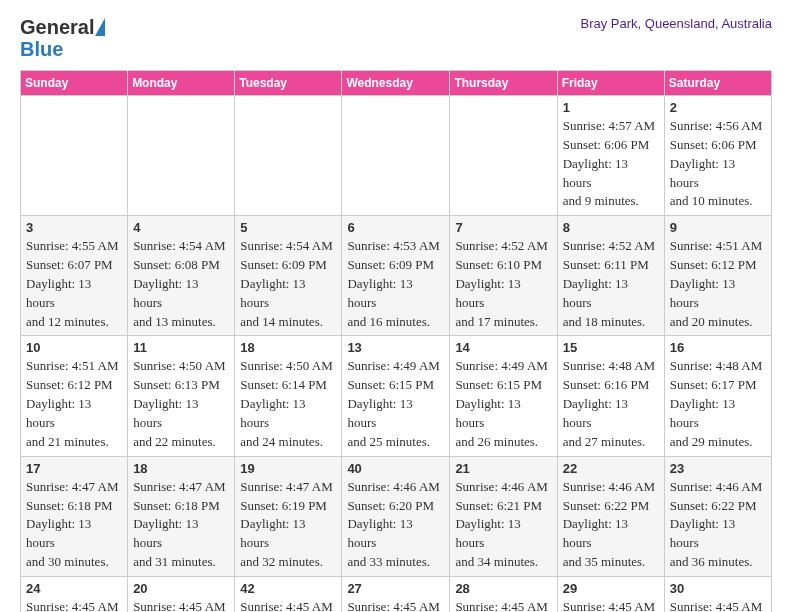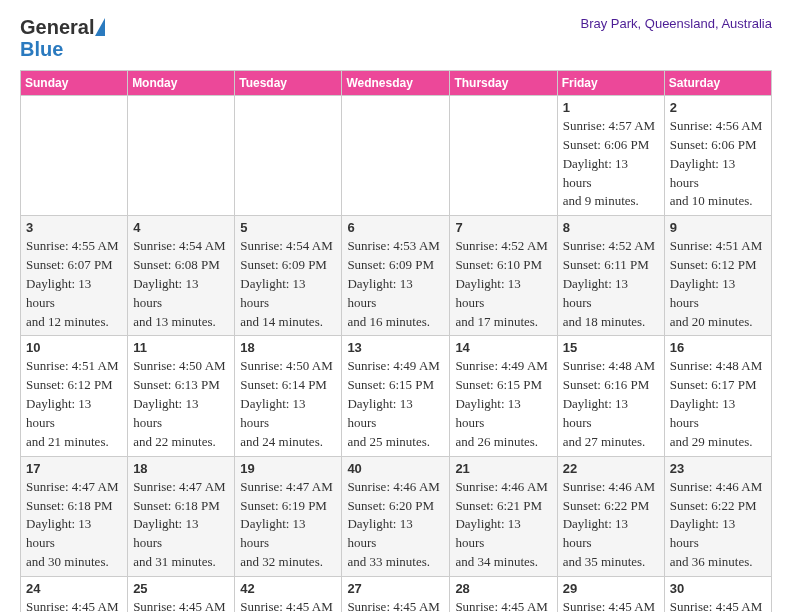--- a/index.html
+++ b/index.html
@@ -227,21 +227,21 @@
           <span class="day-number">23</span>
           <div class="day-info">Sunrise: 4:46 AM<br>Sunset: 6:22 PM<br>Daylight: 13 hours<br>and 36 minutes.</div>
         </td>
       </tr>
       <tr>
         <td>
           <span class="day-number">24</span>
           <div class="day-info">Sunrise: 4:45 AM<br>Sunset: 6:23 PM<br>Daylight: 13 hours<br>and 37 minutes.</div>
         </td>
         <td>
-          <span class="day-number">25</span>
+          <span class="day-number">20</span>
           <div class="day-info">Sunrise: 4:45 AM<br>Sunset: 6:24 PM<br>Daylight: 13 hours<br>and 38 minutes.</div>
         </td>
         <td>
           <span class="day-number">42</span>
           <div class="day-info">Sunrise: 4:45 AM<br>Sunset: 6:25 PM<br>Daylight: 13 hours<br>and 39 minutes.</div>
         </td>
         <td>
           <span class="day-number">27</span>
           <div class="day-info">Sunrise: 4:45 AM<br>Sunset: 6:25 PM<br>Daylight: 13 hours<br>and 40 minutes.</div>
         </td>

